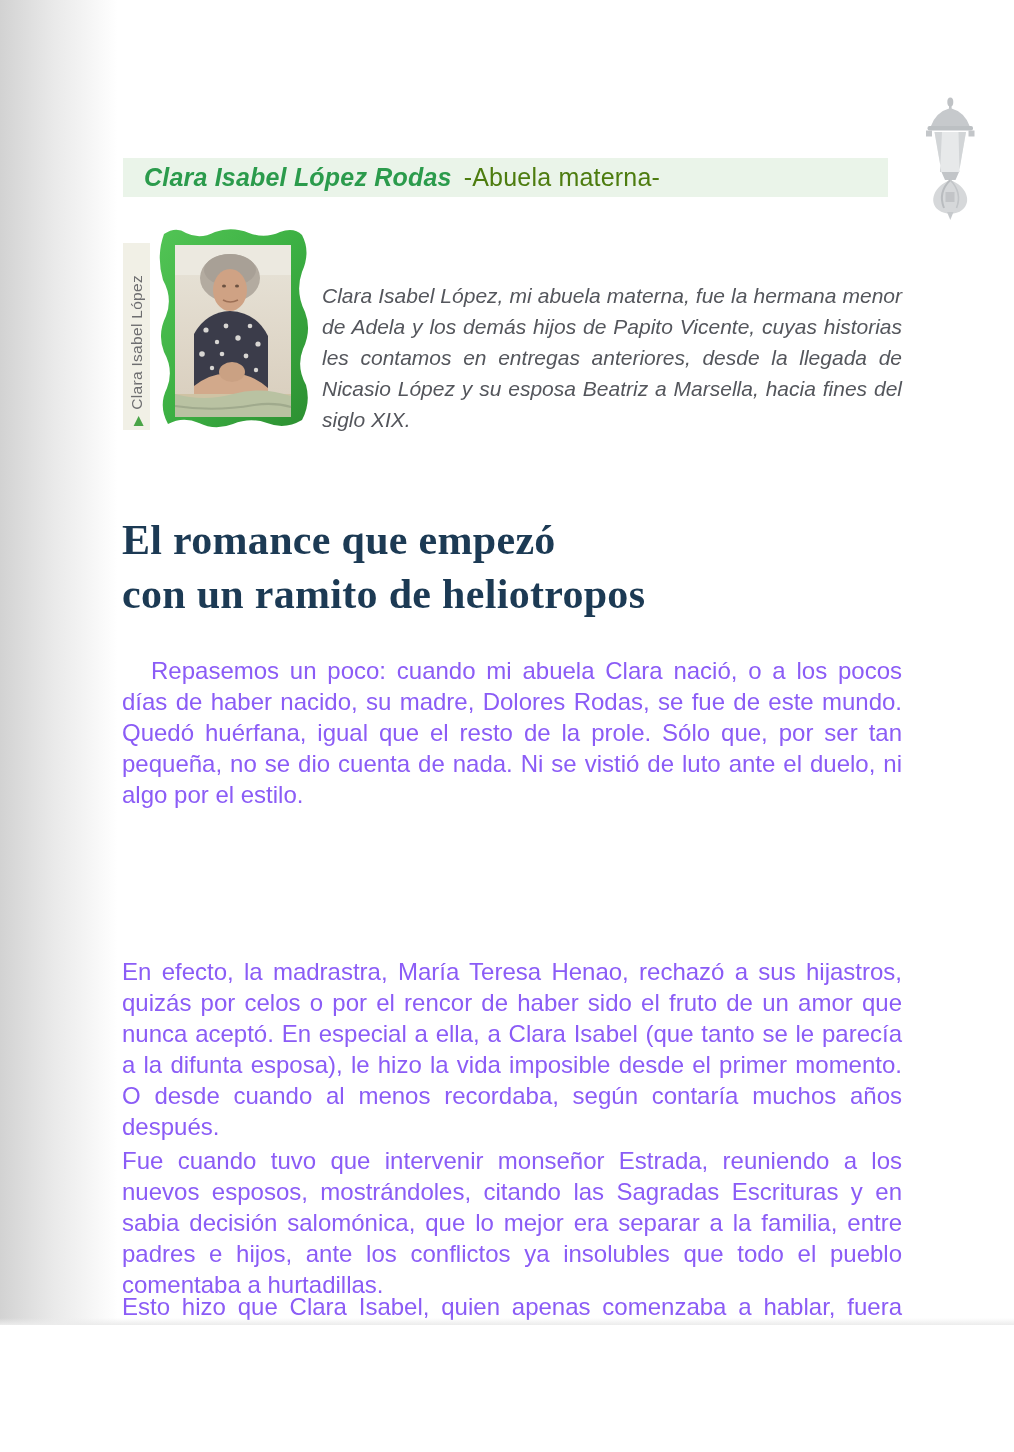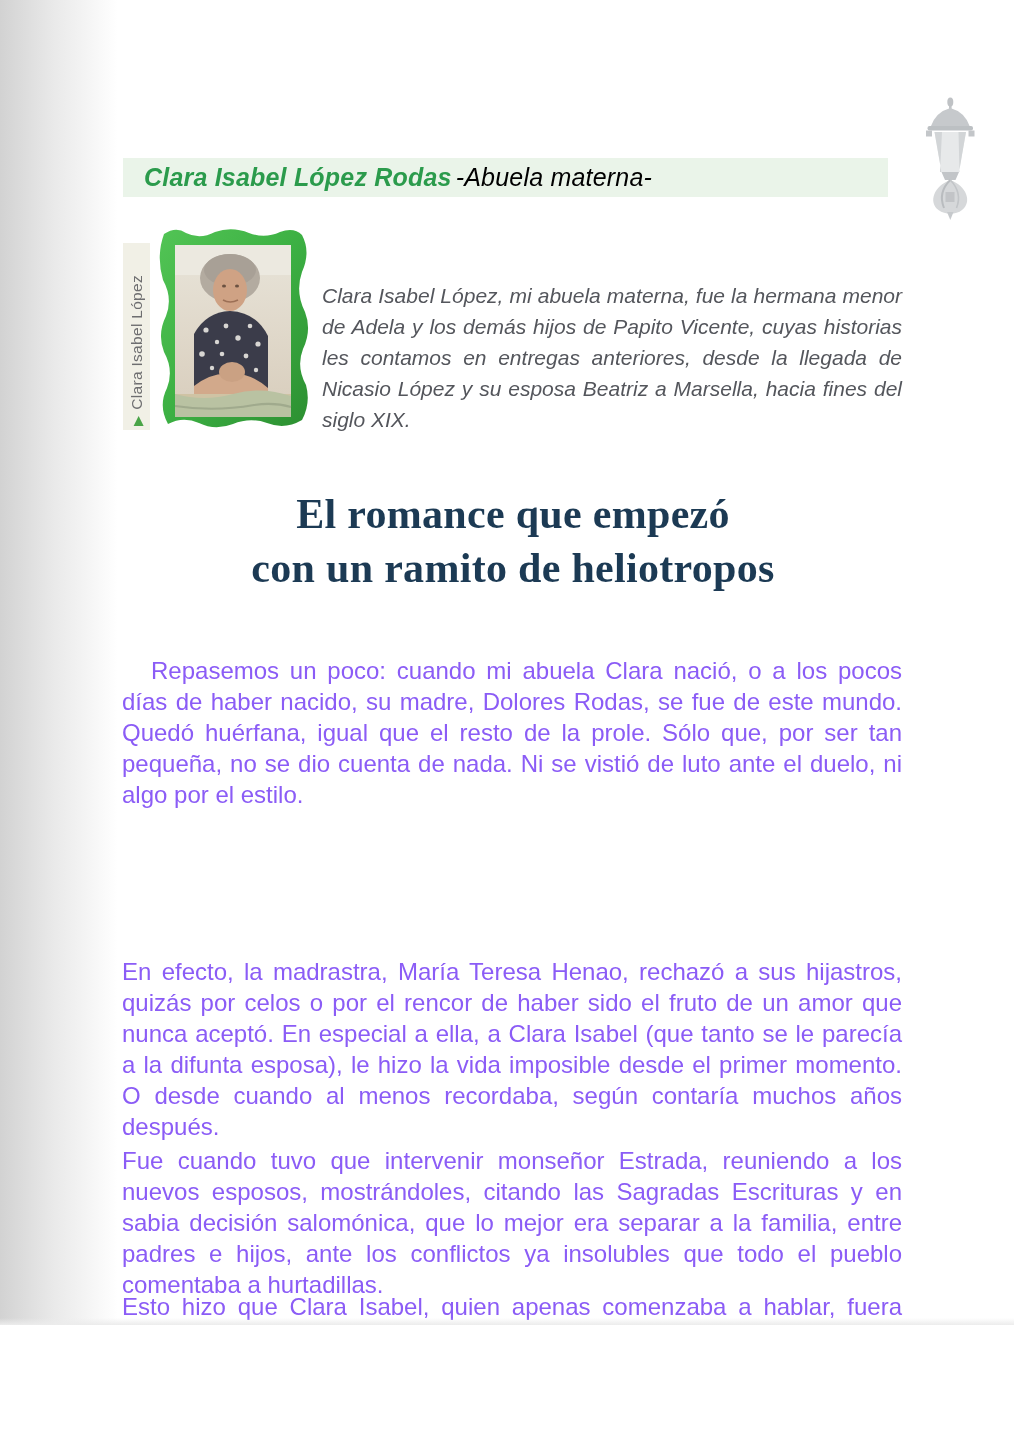--- a/index.html
+++ b/index.html
@@ -25,22 +25,22 @@
     background:#eaf4e9;
     display:flex;align-items:center;
     padding-left:21px;box-sizing:border-box;
     white-space:nowrap;
   }
   .section-name{
     font-style:italic;font-weight:bold;
     font-size:25px;color:#2b9b4c;letter-spacing:0.2px;
   }
   .section-sub{
-    font-style:italic;font-weight:normal;
-    font-size:25px;color:#000000;margin-left:4px;letter-spacing:0.2px;
+    font-weight:normal;
+    font-size:25px;color:#4d7c0f;margin-left:12px;letter-spacing:0.2px;
   }
   
   .lamp{position:absolute;left:914px;top:96px;}
   
   .caption-strip{
     position:absolute;left:123px;top:243px;width:27px;height:187px;
     background:#f1f0e6;
   }
   .caption-text{
     position:absolute;left:123px;top:243px;width:187px;height:27px;
@@ -53,24 +53,24 @@
   .caption-tri{color:#49a447;font-size:13px;margin-right:6px;}
   .photo-wrap{position:absolute;left:154px;top:226px;}
   
   .intro{
     position:absolute;left:322px;top:259px;width:580px;
     font-size:21px;line-height:31px;font-style:italic;
     color:#54565c;text-align:justify;
   }
   
   .headline{
-    position:absolute;left:122px;top:459px;width:782px;
+    position:absolute;left:122px;top:485px;width:782px;
     font-family:"Liberation Serif", serif;
     font-weight:bold;font-size:42px;line-height:54px;
-    color:#1c3a54;text-align:center;letter-spacing:0.3px;
+    color:#1c3a54;text-align:left;letter-spacing:0.3px;
   }
   
   .body-copy{
     position:absolute;left:122px;width:780px;
     font-size:24px;line-height:31px;color:#8b5cf6;
     text-align:justify;
   }
   .p1{top:631px;}
   .p1 .first{text-indent:29px;display:block;}
   .p2{top:813px;}

